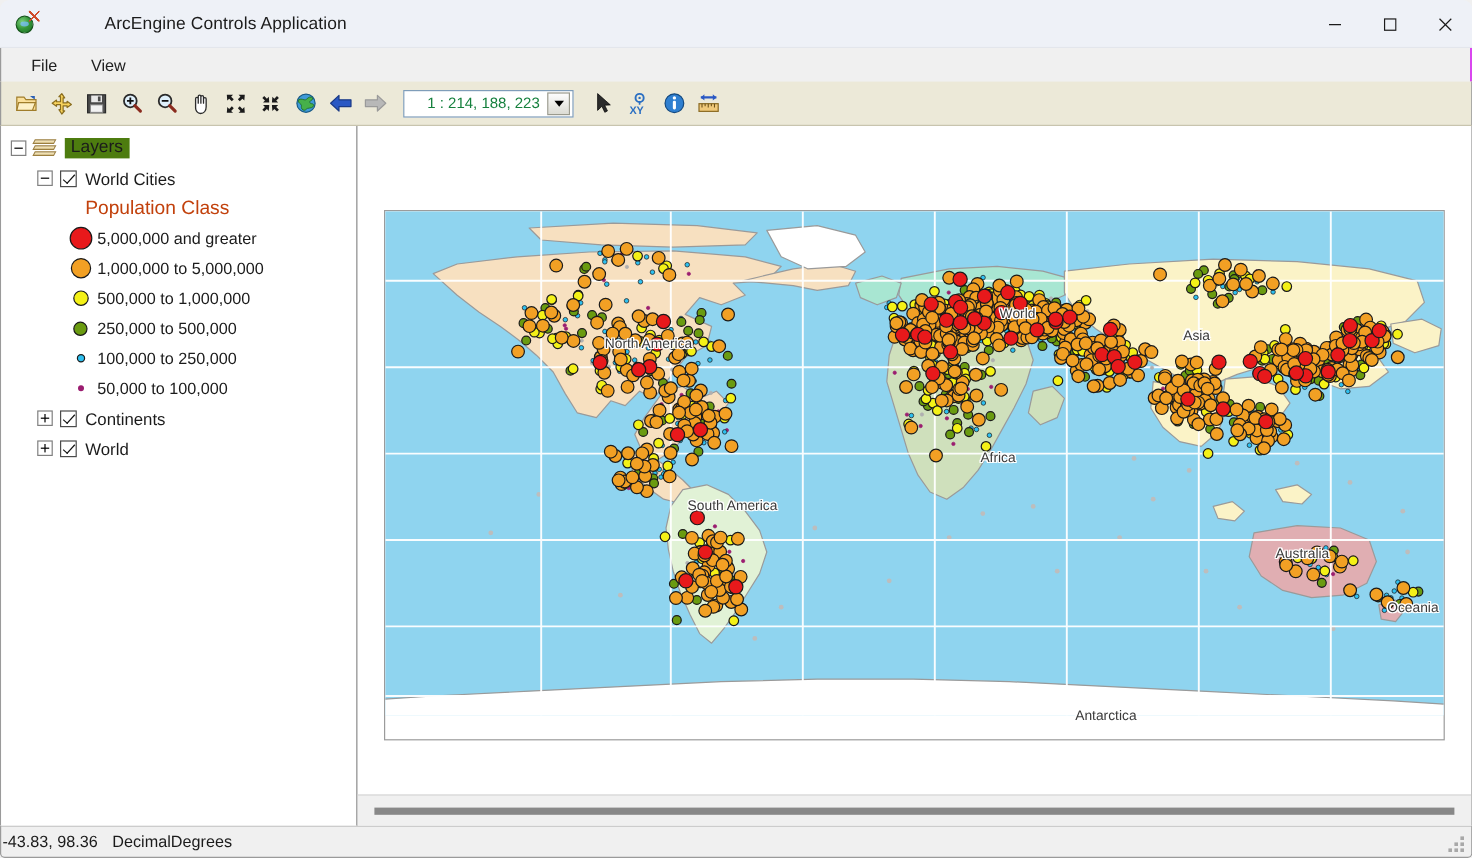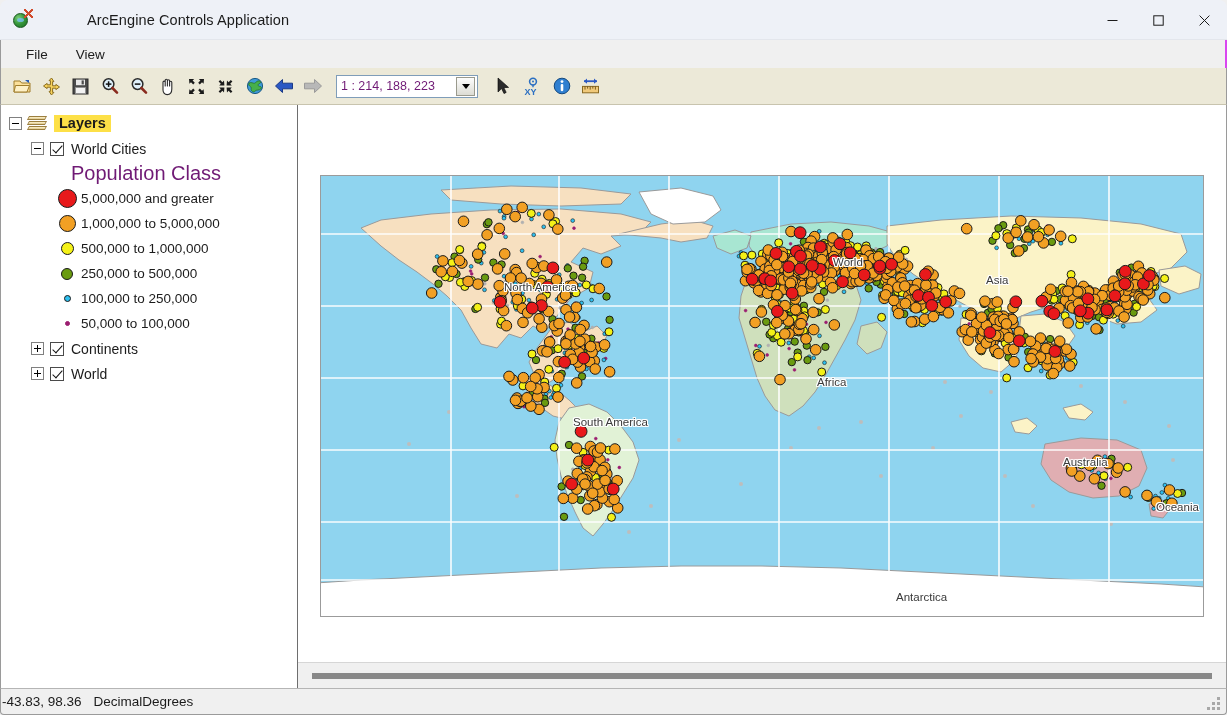--- a/index.html
+++ b/index.html
@@ -97,22 +97,22 @@
 
   .scale-combo {
     width: 142px; height: 23px;
     margin-left: 8px; margin-right: 10px;
     background: #ffffff;
     border: 1px solid #7f9db9;
     display: flex; align-items: center;
     position: relative; cursor: default;
   }
   .scale-value {
-    font-size: 12.5px; color: #701a75;
-    padding-left: 4px; flex: 1;
+    font-size: 12.5px; color: #15803d;
+    padding-left: 19px; flex: 1;
     font-family: "Liberation Sans", sans-serif;
     white-space: nowrap; overflow: hidden;
   }
   .scale-arrow {
     width: 19px; height: 19px; margin-right: 2px;
     background: linear-gradient(#fdfdfd, #dcdcd4);
     border: 1px solid #9a9a8d;
     display: flex; align-items: center; justify-content: center;
   }
   .scale-arrow i {
@@ -175,26 +175,26 @@
     position: absolute; left: 0; width: 18px; height: 4px;
     background: linear-gradient(#fdf3cf, #e0c98c);
     border: 1px solid #9c7f3f;
     transform: skewX(-28deg);
   }
   .layers-icon span:nth-child(1){ top: 0; }
   .layers-icon span:nth-child(2){ top: 5px; }
   .layers-icon span:nth-child(3){ top: 10px; }
   .toc-label { line-height: 1; }
   .toc-label.root {
-    font-weight: bold; background: #fde047; padding: 1px 5px; font-size: 14.5px;
+    font-weight: normal; background: #4d7c0f; padding: 1px 5px; font-size: 14.5px;
   }
   .indent-1 { padding-left: 22px; }
   .indent-2 { padding-left: 44px; }
   .indent-3 { padding-left: 62px; }
-  .legend-head { font-size: 20px; color: #701a75; }
+  .legend-head { font-size: 16px; color: #c2410c; }
   .legend-row {
     display: flex; align-items: center;
     height: 25px; font-size: 13.5px; color: #1b1b1b;
     cursor: default; white-space: nowrap;
   }
   .legend-swatch-box {
     width: 28px; flex: 0 0 28px;
     display: flex; align-items: center; justify-content: center;
   }
   .legend-dot { border-radius: 50%; border: 1px solid #1a1a1a; }

